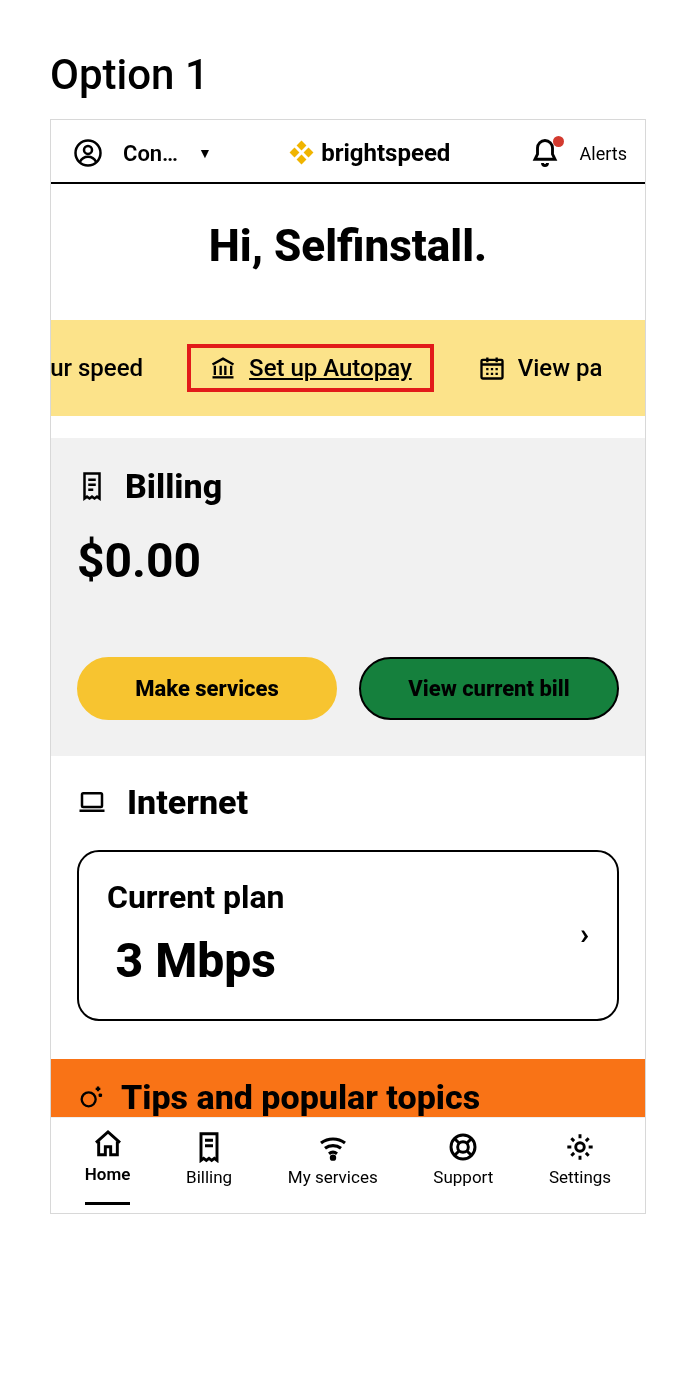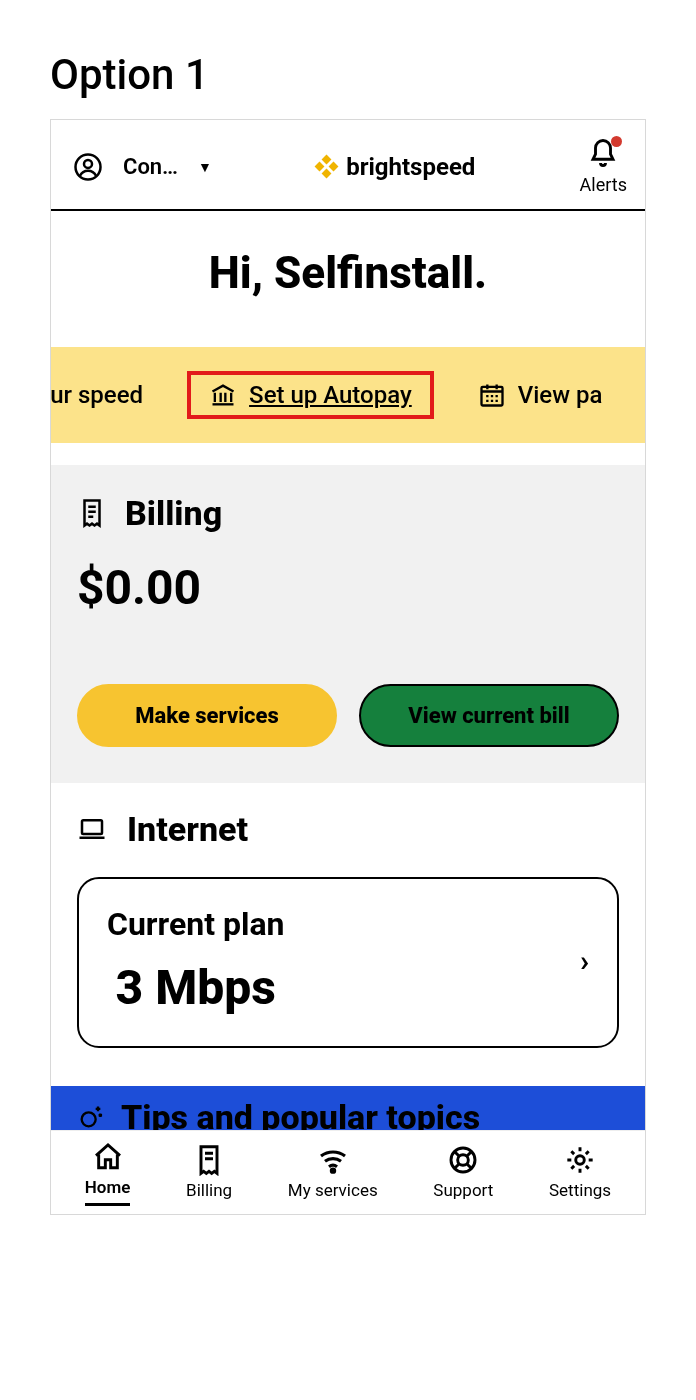--- a/index.html
+++ b/index.html
@@ -56,23 +56,23 @@
   }
   .brand-icon span {
     position: absolute; width: 7px; height: 7px; background: #f0b400; transform: rotate(45deg);
   }
   .brand-icon span:nth-child(1){ top:0; left:7px; }
   .brand-icon span:nth-child(2){ top:7px; left:0; }
   .brand-icon span:nth-child(3){ top:7px; left:14px; }
   .brand-icon span:nth-child(4){ top:14px; left:7px; }
   .alerts {
     display: flex;
-    flex-direction: column;
-    align-items: center;
-    gap: 6px;
+    flex-direction: row;
+    align-items: center;
+    gap: 20px;
   }
   .bell-wrap { position: relative; }
   .bell-wrap svg { width: 30px; height: 30px; display:block; }
   .dot {
     position: absolute; top: -2px; right: -4px;
     width: 11px; height: 11px; background: #d33a2f; border-radius: 50%;
   }
   .alerts-text { font-size: 18px; }
   
   .greeting {
@@ -169,49 +169,49 @@
     padding: 26px 28px 30px;
     display: flex;
     justify-content: space-between;
     align-items: center;
   }
   .plan-label { font-size: 32px; font-weight: 700; }
   .plan-value { font-size: 48px; font-weight: 800; margin-top: 16px; text-align: center; }
   .chevron { font-size: 30px; font-weight: 700;}
   
   .tips {
-    background: #1d4ed8;
+    background: #f97316;
     margin-top: 20px;
     padding: 18px 26px 0;
     display:flex;
     align-items:center;
     gap:16px;
     font-size: 34px;
     font-weight: 800;
     overflow:hidden;
     white-space:nowrap;
-    height: 44px;
+    height: 58px;
   }
   .tips svg { width:28px; height:28px; display:block; flex:none;}
   
   .nav {
     display: flex;
     justify-content: space-around;
     align-items: flex-end;
     padding: 10px 6px 8px;
     border-top: 1px solid #eee;
   }
   .nav-item {
     display: flex;
     flex-direction: column;
     align-items: center;
     gap: 4px;
     font-size: 17px;
     cursor: pointer;
-    padding-bottom: 6px;
+    padding-bottom: 18px;
   }
   .nav-item svg { width: 32px; height: 32px; display:block; }
   .nav-item.active { border-bottom: 3px solid #000; font-weight:600; }
 </style>
 </head>
 <body>
 
 <h1 class="page-title">Option 1</h1>
 
 <div class="phone">

